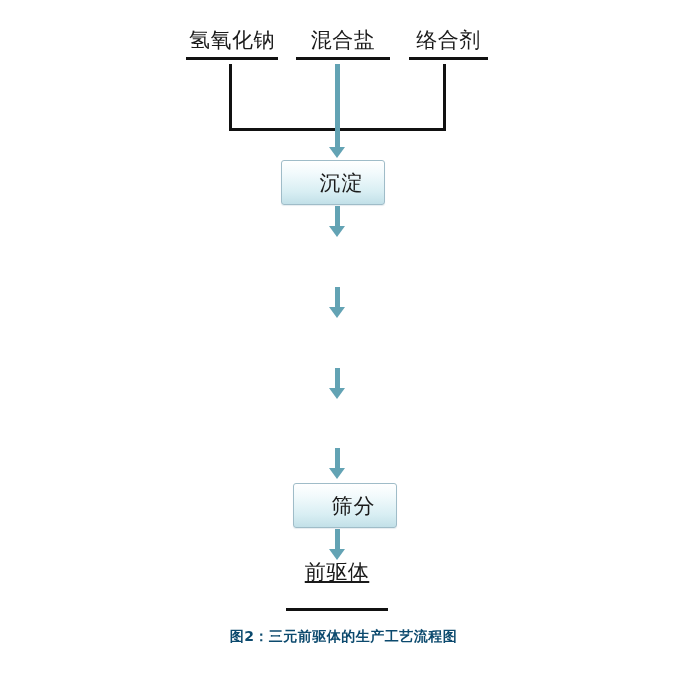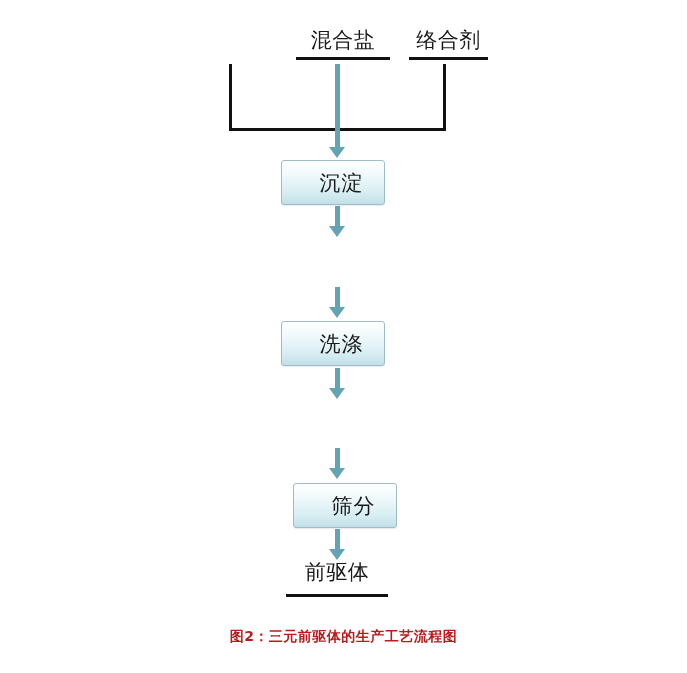--- a/index.html
+++ b/index.html
@@ -123,48 +123,53 @@
     width: 102px;
     text-align: center;
     color: #1a1a1a;
     font-size: 21px;
     line-height: 1;
     letter-spacing: 0.5px;
     white-space: nowrap;
   }
   #outlet-text {
     display: block;
-    padding-bottom: 11px;
+    padding-bottom: 25px;
+    text-decoration: underline;
   }
   #outlet-rule {
     display: block;
     height: 3px;
     background: #111111;
     width: 100%;
   }
 
   
   #caption {
     position: absolute;
     left: 0;
     top: 628px;
     width: 687px;
     text-align: center;
     font-size: 14px;
     font-weight: bold;
-    color: #b91c1c;
+    color: #0c4a6e;
     letter-spacing: 0.5px;
     white-space: nowrap;
   }
 </style>
 </head>
 <body>
 
 <div id="canvas">
 
+  <div class="inlet" id="inlet-naoh">
+    <span class="inlet-text">氢氧化钠</span>
+    <span class="inlet-rule"></span>
+  </div>
 
   <div class="inlet" id="inlet-chel">
     <span class="inlet-text">络合剂</span>
     <span class="inlet-rule"></span>
   </div>
 
   <div class="inlet" id="inlet-salt">
     <span class="inlet-text">混合盐</span>
     <span class="inlet-rule"></span>
   </div>
@@ -180,23 +185,20 @@
     <span>沉淀</span>
   </div>
 
   <div class="teal-line" id="arrow1-line"></div>
   <div class="teal-head" id="arrow1-head"></div>
 
 
   <div class="teal-line" id="arrow2-line"></div>
   <div class="teal-head" id="arrow2-head"></div>
 
-  <div class="pbox" id="pbox-2">
-    <span>洗涤</span>
-  </div>
 
   <div class="teal-line" id="arrow3-line"></div>
   <div class="teal-head" id="arrow3-head"></div>
 
 
   <div class="teal-line" id="arrow4-line"></div>
   <div class="teal-head" id="arrow4-head"></div>
 
   <div class="pbox" id="pbox-4">
     <span>筛分</span>

